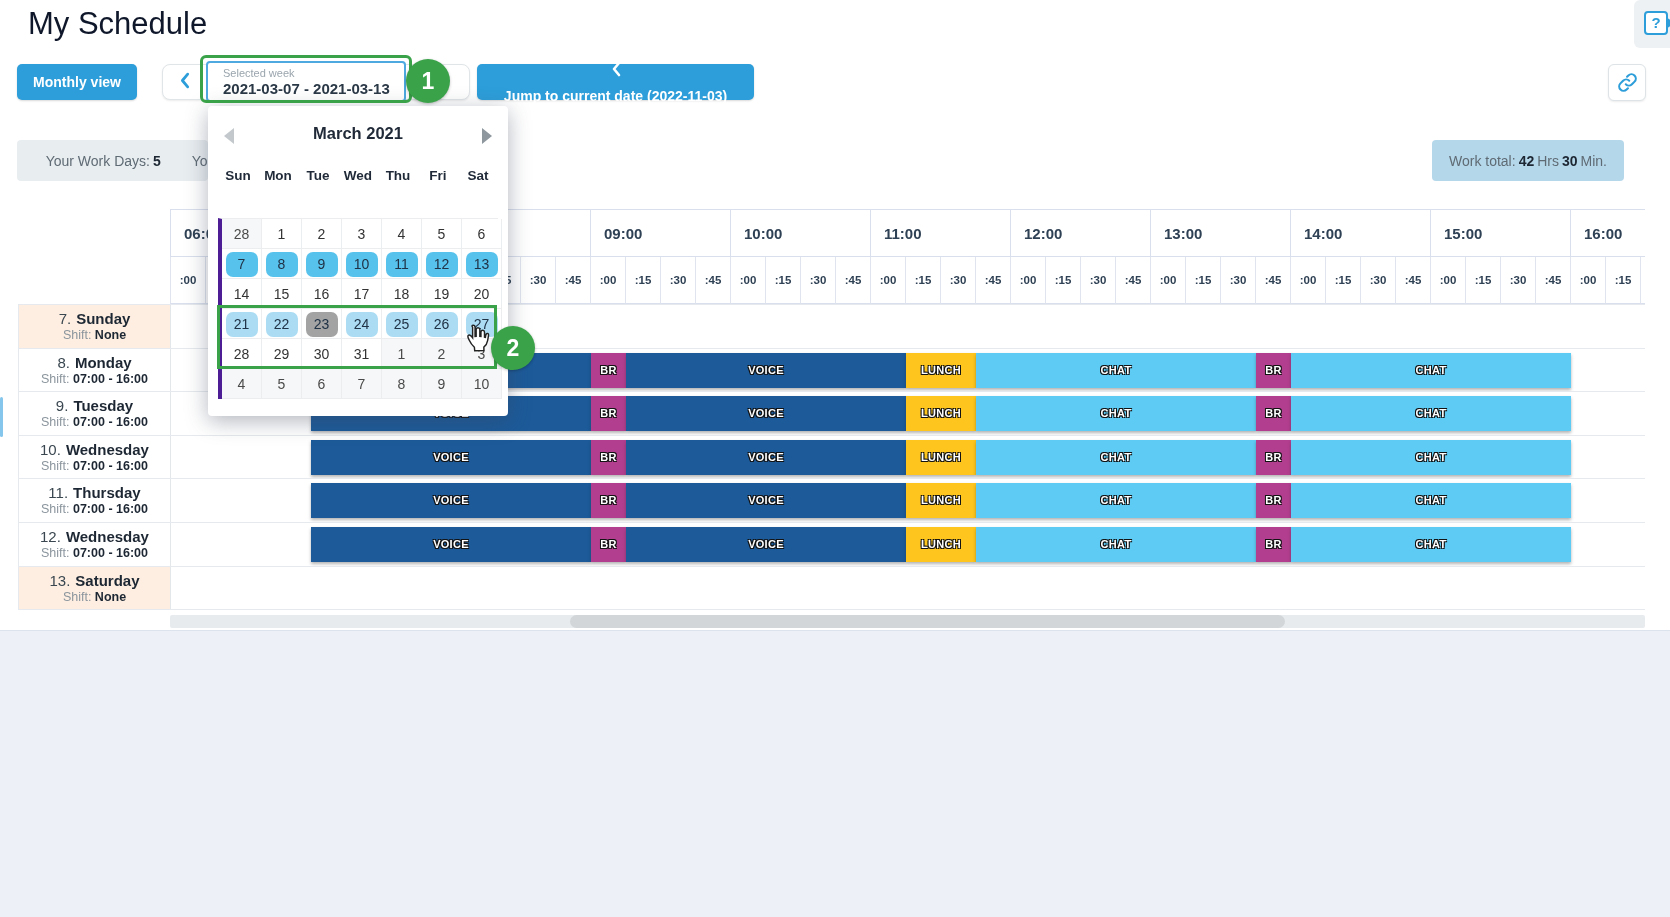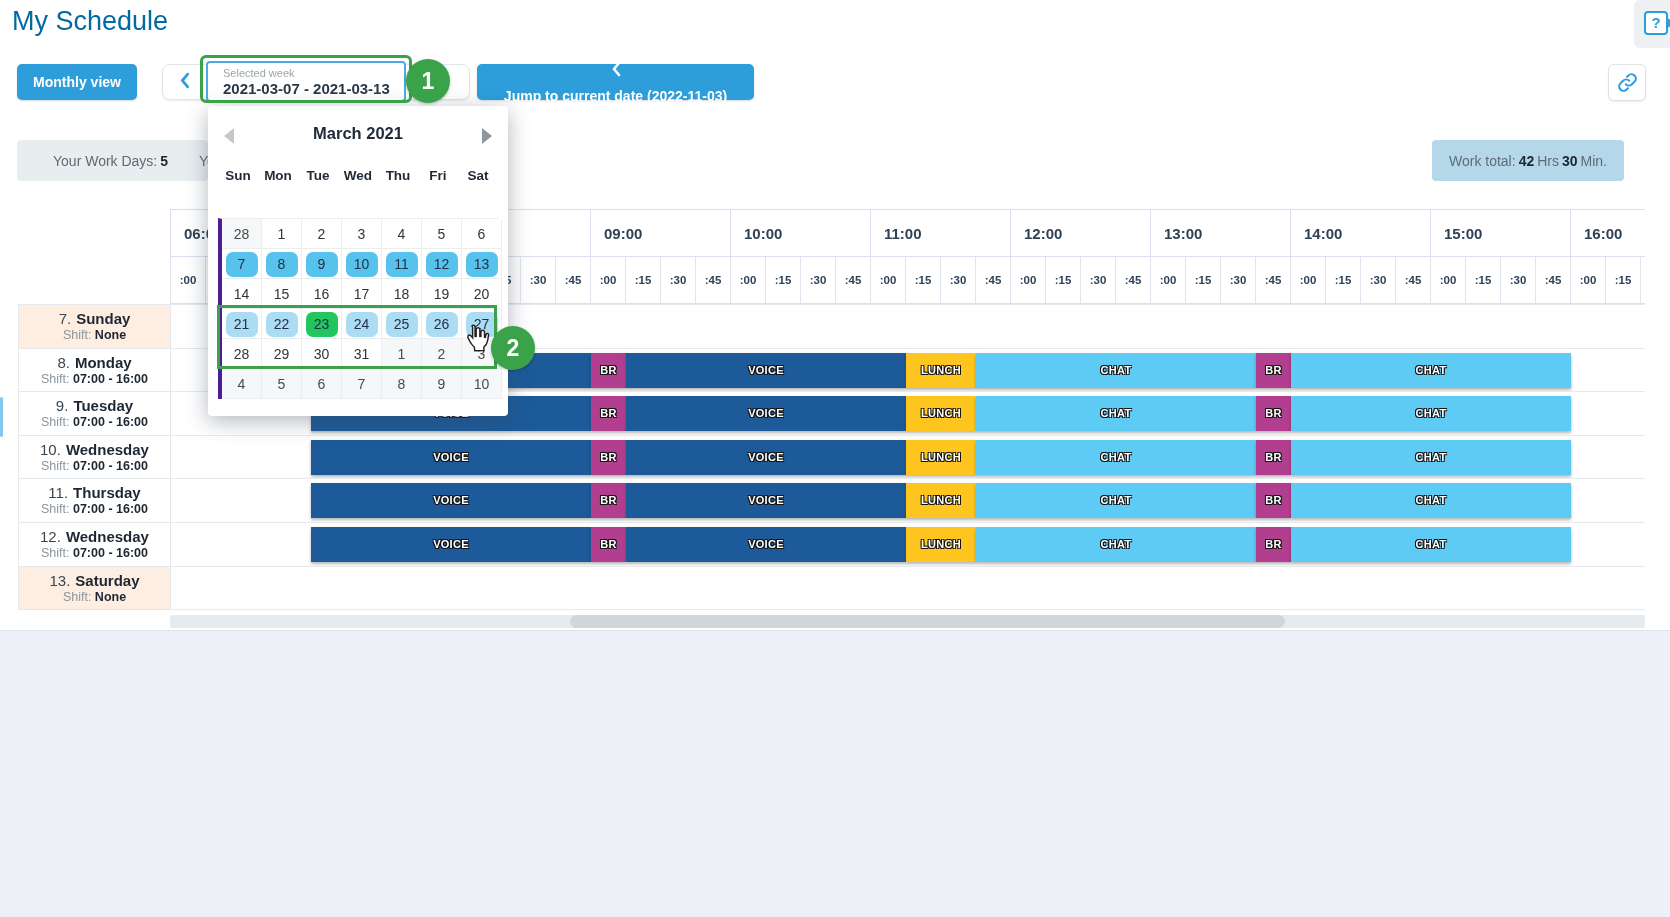--- a/index.html
+++ b/index.html
@@ -1,21 +1,21 @@
 <!DOCTYPE html>
 <html><head>
 <meta charset="utf-8">
 <style>
   * { margin:0; padding:0; box-sizing:border-box; }
   html,body { width:1670px; height:917px; }
   body { font-family:"Liberation Sans", sans-serif; background:#ffffff; position:relative; overflow:hidden; }
   #canvas { position:absolute; left:0; top:0; width:1670px; height:917px; background:#fff; }
 
   
-  .page-title { position:absolute; left:12px; top:6px; font-size:27px; font-weight:500; color:#0369a1; }
+  .page-title { position:absolute; left:28px; top:6px; font-size:31px; font-weight:500; color:#0f172a; }
   .help-wrap { position:absolute; left:1634px; top:0; width:46px; height:48px; background:#eef1f4; border-radius:6px; }
   .help-square { position:absolute; left:10px; top:11px; width:24px; height:24px; border:2.5px solid #2d9ed9; border-radius:4px;
                  color:#2d9ed9; font-size:15px; font-weight:bold; text-align:center; line-height:20px; background:#fff; }
   .help-tri { position:absolute; left:32px; top:17px; width:0; height:0; border-top:6px solid transparent;
               border-bottom:6px solid transparent; border-left:9px solid #2d9ed9; }
 
   
   .btn-blue { position:absolute; background:#2d9ed9; color:#fff; font-weight:bold; font-size:14px; border:none;
               border-radius:5px; display:flex; align-items:center; justify-content:center; cursor:pointer;
               box-shadow:0 1px 2px rgba(0,0,0,0.15); }
@@ -36,21 +36,21 @@
   #circle-1 { left:406px; top:59px; z-index:46; }
   #circle-2 { left:491px; top:326px; }
   #jump-btn { left:477px; top:64px; width:277px; height:36px; gap:11px;flex-direction:column; }
   #link-btn { position:absolute; left:1608px; top:64px; width:38px; height:37px; background:#fff; border:1px solid #dde3e6;
               border-radius:6px; display:flex; align-items:center; justify-content:center; cursor:pointer;
               box-shadow:0 1px 2px rgba(0,0,0,0.08); }
 
   
   .pill { position:absolute; top:140px; height:41px; border-radius:4px; font-size:14px; color:#5f6b74;
           display:flex; align-items:center; white-space:nowrap; overflow:hidden; }
-  #pill-left { left:17px; width:191px; background:#e8edf0; padding-left:36px; }
+  #pill-left { left:17px; width:191px; background:#e8edf0; padding-left:36px;justify-content:center; }
   #pill-right { left:1432px; width:192px; background:#b5d7ea; justify-content:center; }
   .pill b { color:#1d2733; margin:0 3px; }
   #pill-left .partial { margin-left:28px; }
 
   
   .grid-header { position:absolute; left:170px; top:209px; width:1475px; height:95px; overflow:hidden; }
   .hours-row, .ticks-row { position:absolute; left:0; width:1540px; }
   .hours-row { top:0; height:48px; }
   .ticks-row { top:48px; height:47px; }
   .hour-cell { position:absolute; top:0; height:48px; border:1px solid #d9dfec; border-right:none; background:#fff;
@@ -357,21 +357,21 @@
           <div class="cal-cell" style="left: 40px;">15</div>
           <div class="cal-cell" style="left: 80px;">16</div>
           <div class="cal-cell" style="left: 120px;">17</div>
           <div class="cal-cell" style="left: 160px;">18</div>
           <div class="cal-cell" style="left: 200px;">19</div>
           <div class="cal-cell" style="left: 240px;">20</div>
         </div>
         <div class="cal-week">
           <div class="cal-cell" style="left: 0px;"><span class="pill-day" style="background: rgb(171, 220, 243);">21</span></div>
           <div class="cal-cell" style="left: 40px;"><span class="pill-day" style="background: rgb(171, 220, 243);">22</span></div>
-          <div class="cal-cell" style="left: 80px;"><span class="pill-day" style="background: #22c55e;">23</span></div>
+          <div class="cal-cell" style="left: 80px;"><span class="pill-day" style="background: #a3a3a3;">23</span></div>
           <div class="cal-cell" style="left: 120px;"><span class="pill-day" style="background: rgb(171, 220, 243);">24</span></div>
           <div class="cal-cell" style="left: 160px;"><span class="pill-day" style="background: rgb(171, 220, 243);">25</span></div>
           <div class="cal-cell" style="left: 200px; text-decoration: underline;"><span class="pill-day" style="background: rgb(171, 220, 243);">26</span></div>
           <div class="cal-cell" style="left: 240px;"><span class="pill-day" style="background: rgb(171, 220, 243);">27</span></div>
         </div>
         <div class="cal-week">
           <div class="cal-cell" style="left: 0px;">28</div>
           <div class="cal-cell" style="left: 40px;">29</div>
           <div class="cal-cell" style="left: 80px;">30</div>
           <div class="cal-cell" style="left: 120px;">31</div>

